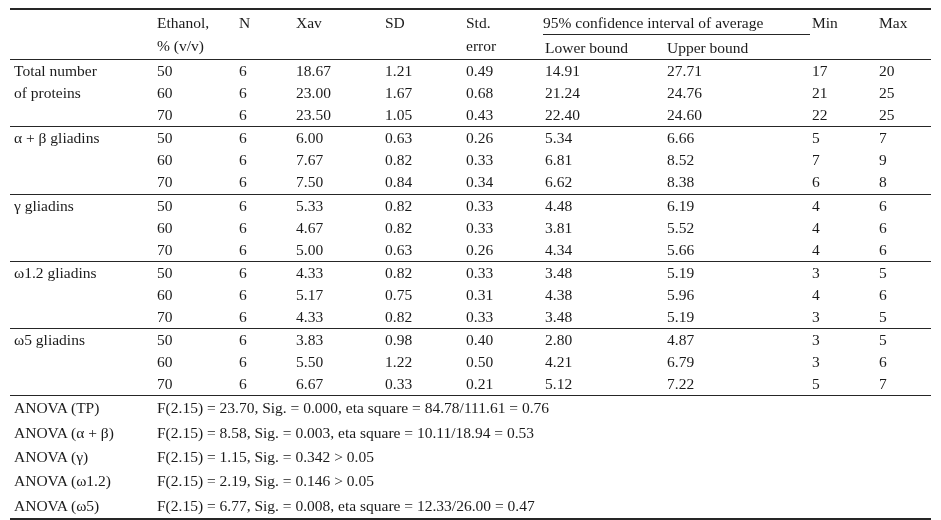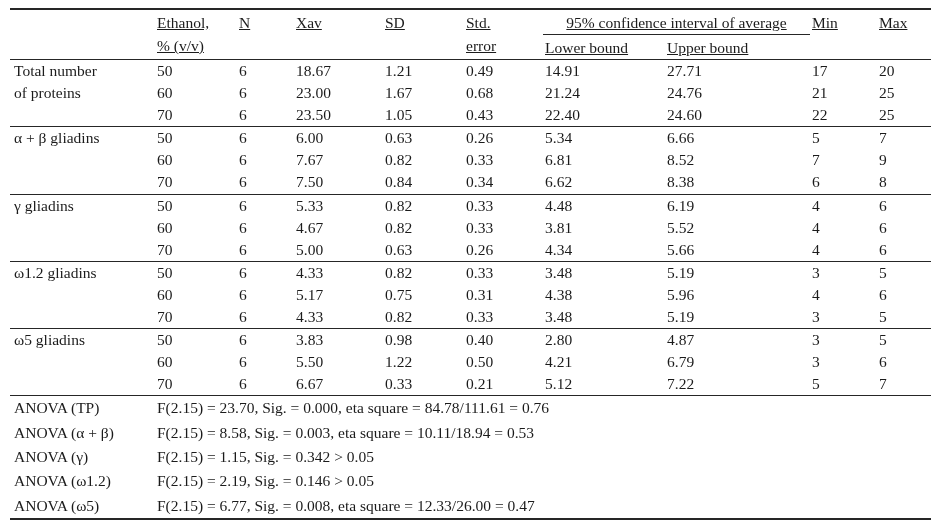--- a/index.html
+++ b/index.html
@@ -39,24 +39,23 @@
     text-align: left;
     vertical-align: top;
     padding: 0 0 0 2px;
     white-space: nowrap;
     overflow: hidden;
   }
   thead th {
     line-height: 23px;
     border-bottom: 1.5px solid #262626;
     padding-top: 1px;
-    text-decoration: underline;
   }
   th.ci-group {
-    text-align: center;
+    text-align: left;
     padding-left: 0;
   }
   td.lbl, th.lbl {
     padding-left: 4px;
   }
   tbody.group td {
     line-height: 22.1px;
   }
   tbody.group {
     border-bottom: 1.5px solid #262626;

